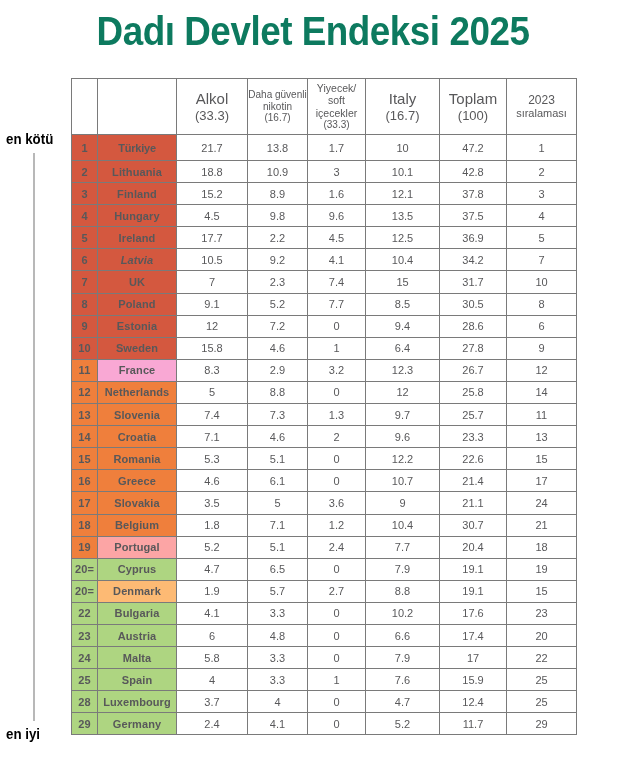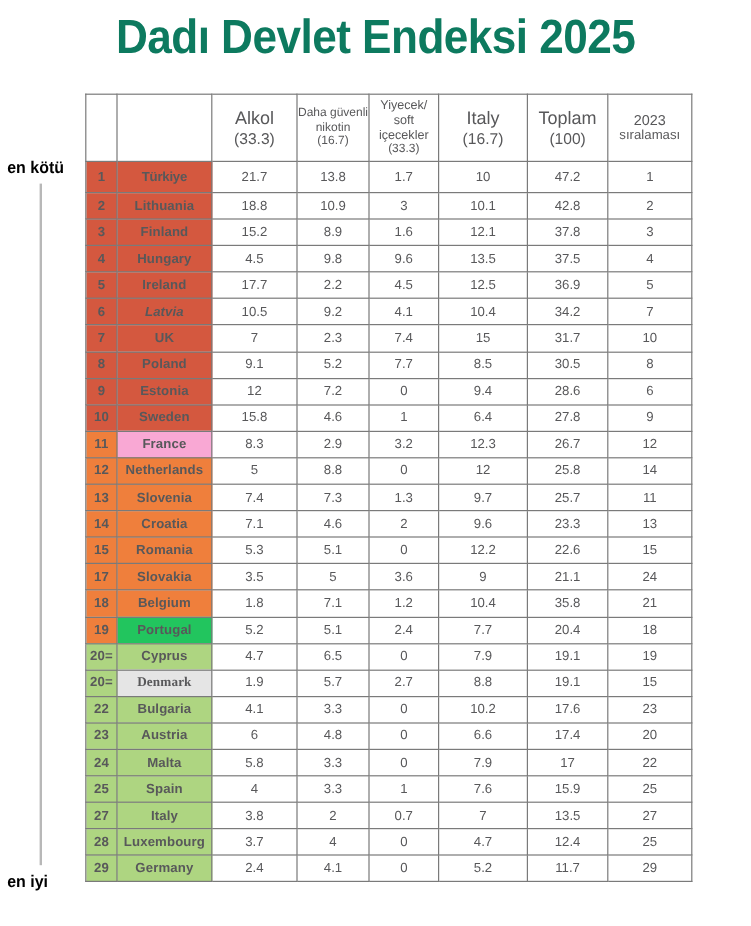--- a/index.html
+++ b/index.html
@@ -325,62 +325,72 @@
         <td class="rank dim2" style="background: rgb(239, 127, 60);">15</td>
         <td class="name dim2" style="background: rgb(239, 127, 60);">Romania</td>
         <td class="val">5.3</td>
         <td class="val">5.1</td>
         <td class="val">0</td>
         <td class="val">12.2</td>
         <td class="val">22.6</td>
         <td class="val">15</td>
       </tr>
       <tr>
+        <td class="rank dim2" style="background: rgb(239, 127, 60);">16</td>
+        <td class="name dim2" style="background: rgb(239, 127, 60);">Greece</td>
+        <td class="val">4.6</td>
+        <td class="val">6.1</td>
+        <td class="val">0</td>
+        <td class="val">10.7</td>
+        <td class="val">21.4</td>
+        <td class="val">17</td>
+      </tr>
+      <tr>
         <td class="rank dim2" style="background: rgb(239, 127, 60);">17</td>
         <td class="name dim2" style="background: rgb(239, 127, 60);">Slovakia</td>
         <td class="val">3.5</td>
         <td class="val">5</td>
         <td class="val">3.6</td>
         <td class="val">9</td>
         <td class="val">21.1</td>
         <td class="val">24</td>
       </tr>
       <tr>
         <td class="rank dim2" style="background: rgb(239, 127, 60);">18</td>
         <td class="name dim2" style="background: rgb(239, 127, 60);">Belgium</td>
         <td class="val">1.8</td>
         <td class="val">7.1</td>
         <td class="val">1.2</td>
         <td class="val">10.4</td>
-        <td class="val">35.8</td>
+        <td class="val">30.7</td>
         <td class="val">21</td>
       </tr>
       <tr>
         <td class="rank dim2" style="background: rgb(239, 127, 60);">19</td>
-        <td class="name dim2" style="background: #22c55e;">Portugal</td>
+        <td class="name dim2" style="background: #fca5a5;">Portugal</td>
         <td class="val">5.2</td>
         <td class="val">5.1</td>
         <td class="val">2.4</td>
         <td class="val">7.7</td>
         <td class="val">20.4</td>
         <td class="val">18</td>
       </tr>
       <tr>
         <td class="rank dimg" style="background: rgb(174, 213, 129);">20=</td>
         <td class="name dimg" style="background: rgb(174, 213, 129);">Cyprus</td>
         <td class="val">4.7</td>
         <td class="val">6.5</td>
         <td class="val">0</td>
         <td class="val">7.9</td>
         <td class="val">19.1</td>
         <td class="val">19</td>
       </tr>
       <tr>
         <td class="rank dimg" style="background: rgb(174, 213, 129);">20=</td>
-        <td class="name dimg" style="background: #e5e5e5; font-family: Liberation Serif, serif;">Denmark</td>
+        <td class="name dimg" style="background: #fdba74;">Denmark</td>
         <td class="val">1.9</td>
         <td class="val">5.7</td>
         <td class="val">2.7</td>
         <td class="val">8.8</td>
         <td class="val">19.1</td>
         <td class="val">15</td>
       </tr>
       <tr>
         <td class="rank dimg" style="background: rgb(174, 213, 129);">22</td>
         <td class="name dimg" style="background: rgb(174, 213, 129);">Bulgaria</td>
@@ -415,30 +425,20 @@
         <td class="rank dimg" style="background: rgb(174, 213, 129);">25</td>
         <td class="name dimg" style="background: rgb(174, 213, 129);">Spain</td>
         <td class="val">4</td>
         <td class="val">3.3</td>
         <td class="val">1</td>
         <td class="val">7.6</td>
         <td class="val">15.9</td>
         <td class="val">25</td>
       </tr>
       <tr>
-        <td class="rank dimg" style="background: rgb(174, 213, 129);">27</td>
-        <td class="name dimg" style="background: rgb(174, 213, 129);">Italy</td>
-        <td class="val">3.8</td>
-        <td class="val">2</td>
-        <td class="val">0.7</td>
-        <td class="val">7</td>
-        <td class="val">13.5</td>
-        <td class="val">27</td>
-      </tr>
-      <tr>
         <td class="rank dimg" style="background: rgb(174, 213, 129);">28</td>
         <td class="name dimg" style="background: rgb(174, 213, 129);">Luxembourg</td>
         <td class="val">3.7</td>
         <td class="val">4</td>
         <td class="val">0</td>
         <td class="val">4.7</td>
         <td class="val">12.4</td>
         <td class="val">25</td>
       </tr>
       <tr>

